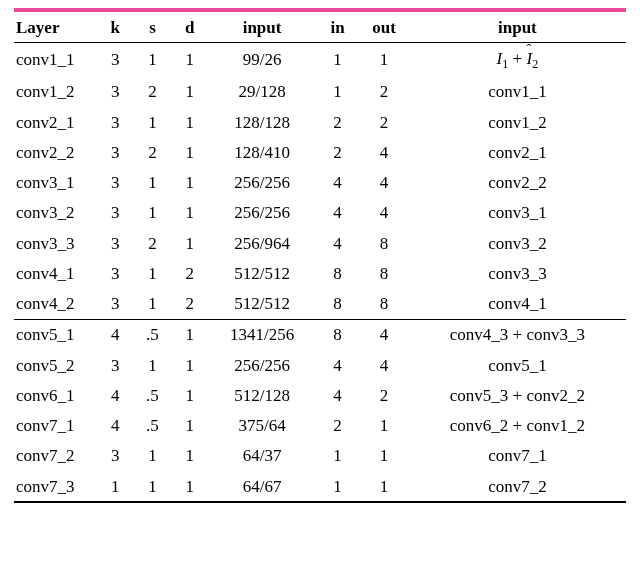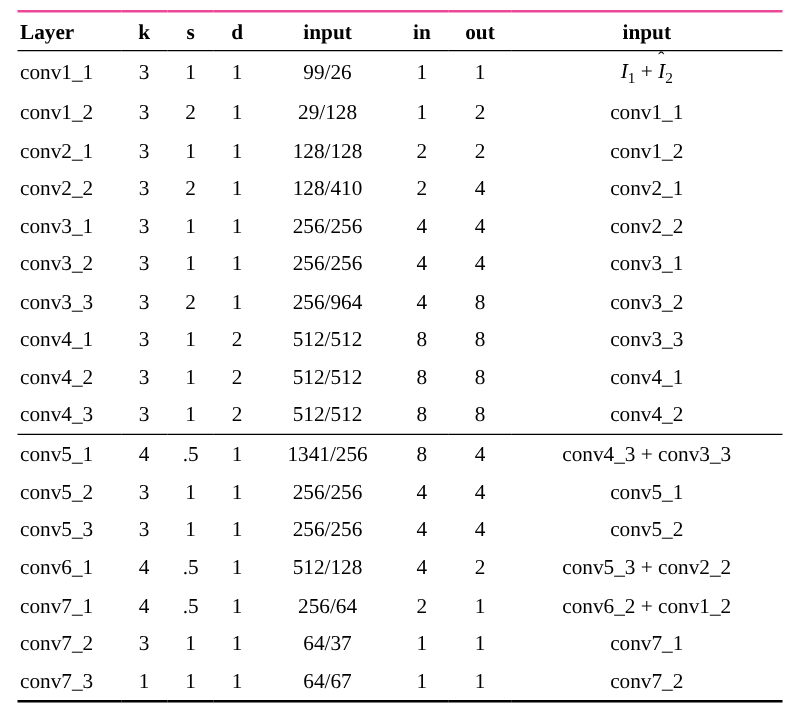--- a/index.html
+++ b/index.html
@@ -37,21 +37,21 @@
   }
   th {
     font-weight: bold;
     text-align: center;
   }
   th.left { text-align: left; }
   td { text-align: center; }
   td.left { text-align: left; }
 
   
-  tr.rule-top th { border-top: 2px solid #ec4899; }
+  tr.rule-top th { border-top: 4px solid #ec4899; }
   tr.rule-mid td, tr.rule-mid th { border-top: 1px solid #000; }
   tr.rule-bot td { border-bottom: 2px solid #000; }
 
   thead tr th { border-bottom: 1px solid #000; }
 
   
   .math { font-style: italic; }
   .sub  { font-size: 0.72em; vertical-align: sub; font-style: normal; }
   .hat-wrap { position: relative; display: inline-block; }
   .hat {
@@ -173,30 +173,20 @@
         <tr>
           <td class="left">conv4_2</td>
           <td>3</td>
           <td>1</td>
           <td>2</td>
           <td>512/512</td>
           <td>8</td>
           <td>8</td>
           <td>conv4_1</td>
         </tr>
-        <tr>
-          <td class="left">conv4_3</td>
-          <td>3</td>
-          <td>1</td>
-          <td>2</td>
-          <td>512/512</td>
-          <td>8</td>
-          <td>8</td>
-          <td>conv4_2</td>
-        </tr>
         <tr class="rule-mid">
           <td class="left">conv5_1</td>
           <td>4</td>
           <td>.5</td>
           <td>1</td>
           <td>1341/256</td>
           <td>8</td>
           <td>4</td>
           <td>conv4_3 + conv3_3</td>
         </tr>
@@ -204,45 +194,35 @@
           <td class="left">conv5_2</td>
           <td>3</td>
           <td>1</td>
           <td>1</td>
           <td>256/256</td>
           <td>4</td>
           <td>4</td>
           <td>conv5_1</td>
         </tr>
         <tr>
-          <td class="left">conv5_3</td>
-          <td>3</td>
-          <td>1</td>
-          <td>1</td>
-          <td>256/256</td>
-          <td>4</td>
-          <td>4</td>
-          <td>conv5_2</td>
-        </tr>
-        <tr>
           <td class="left">conv6_1</td>
           <td>4</td>
           <td>.5</td>
           <td>1</td>
           <td>512/128</td>
           <td>4</td>
           <td>2</td>
           <td>conv5_3 + conv2_2</td>
         </tr>
         <tr>
           <td class="left">conv7_1</td>
           <td>4</td>
           <td>.5</td>
           <td>1</td>
-          <td>256/64</td>
+          <td>375/64</td>
           <td>2</td>
           <td>1</td>
           <td>conv6_2 + conv1_2</td>
         </tr>
         <tr>
           <td class="left">conv7_2</td>
           <td>3</td>
           <td>1</td>
           <td>1</td>
           <td>64/37</td>

